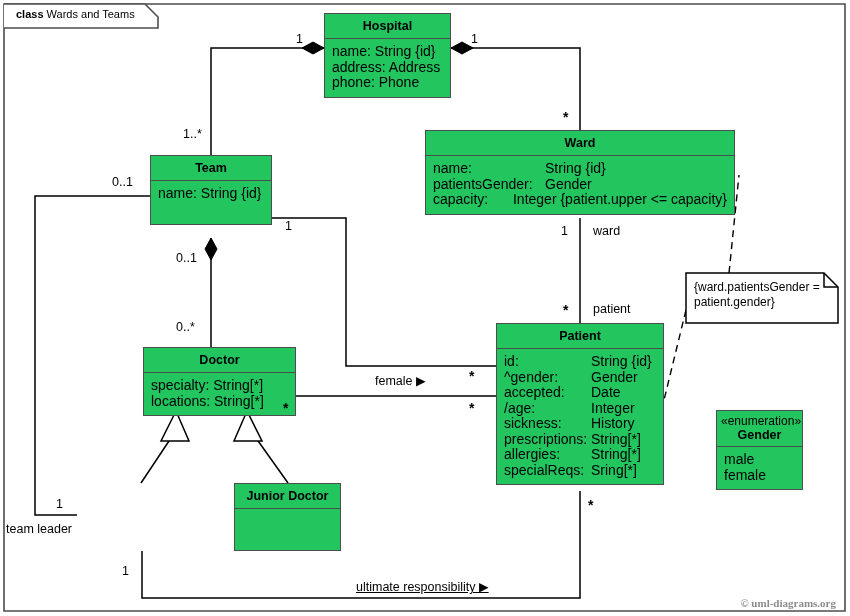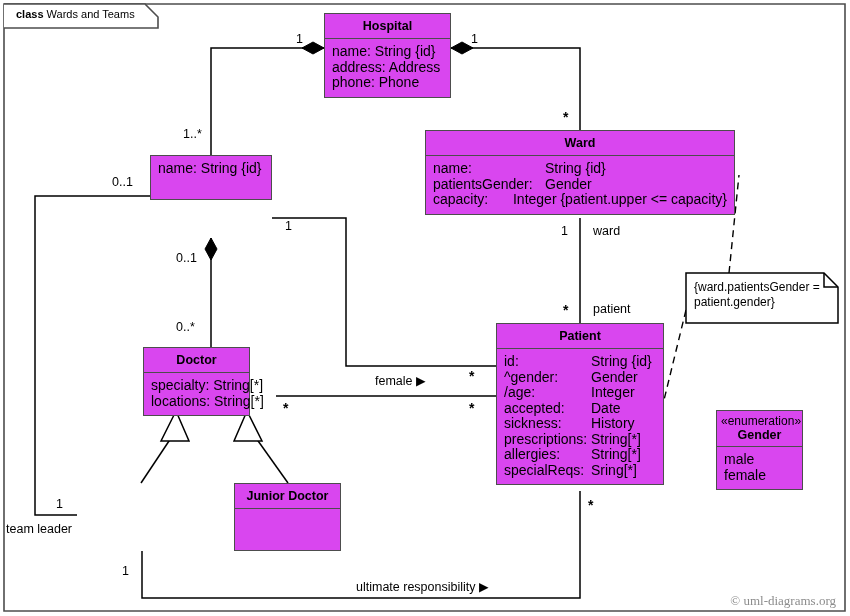--- a/index.html
+++ b/index.html
@@ -18,21 +18,21 @@
   #frame-svg {
     position: absolute;
     left: 0; top: 0;
     width: 850px;
     height: 616px;
   }
   
   .uml-class {
     position: absolute;
     box-sizing: border-box;
-    background: #d946ef;
+    background: #22c55e;
     border: 1.6px solid #4d4d4d;
     z-index: 5;
   }
   .uml-class .cls-name {
     text-align: center;
     font-weight: bold;
     font-size: 12.5px;
     color: #000000;
     padding: 5px 4px 5px 4px;
     border-bottom: 1.4px solid #4d4d4d;
@@ -62,21 +62,21 @@
   .attr-plain { white-space: pre; }
 
   
   #cls-hospital { left: 324px; top: 13px; width: 127px; }
   
   #cls-ward { left: 425px; top: 130px; width: 310px; }
   #cls-ward .attr-name { width: 112px; }
   
   #cls-team { left: 150px; top: 155px; width: 122px; }
   
-  #cls-doctor { left: 143px; top: 347px; width: 107px; }
+  #cls-doctor { left: 143px; top: 347px; width: 153px; }
   
   #cls-patient { left: 496px; top: 323px; width: 168px; }
   #cls-patient .attr-name { width: 87px; }
   
   #cls-consultant { left: 77px; top: 483px; width: 129px; height: 68px; }
   
   #cls-junior { left: 234px; top: 483px; width: 107px; height: 68px; }
   
   #cls-gender { left: 716px; top: 410px; width: 87px; }
   #cls-gender .cls-name { padding: 3px 4px 4px 4px; }
@@ -118,22 +118,22 @@
     white-space: nowrap;
     z-index: 6;
   }
   #frame-label b { font-weight: bold; }
 
   
   #copyright {
     position: absolute;
     right: 14px; bottom: 7px;
     font-family: "Liberation Serif", serif;
-    font-weight: normal;
-    font-size: 13px;
+    font-weight: bold;
+    font-size: 11px;
     color: #8c8c8c;
     white-space: nowrap;
     z-index: 6;
   }
 </style>
 </head>
 <body>
 
 <div id="diagram-root">
 
@@ -228,20 +228,21 @@
         <span class="attr-type">Gender</span>
       </div>
       <div class="attr-row">
         <span class="attr-name">capacity:</span>
         <span class="attr-type">Integer {patient.upper &lt;= capacity}</span>
       </div>
     </div>
   </div>
 
   <div class="uml-class" id="cls-team">
+    <div class="cls-name">Team</div>
     <div class="cls-body" style="padding-bottom:22px;">
       <div class="attr-plain">name: String {id}</div>
     </div>
   </div>
 
   <div class="uml-class" id="cls-doctor">
     <div class="cls-name">Doctor</div>
     <div class="cls-body">
       <div class="attr-plain">specialty: String[*]</div>
       <div class="attr-plain">locations: String[*]</div>
@@ -253,26 +254,26 @@
     <div class="cls-body">
       <div class="attr-row">
         <span class="attr-name">id:</span>
         <span class="attr-type">String {id}</span>
       </div>
       <div class="attr-row">
         <span class="attr-name">^gender:</span>
         <span class="attr-type">Gender</span>
       </div>
       <div class="attr-row">
+        <span class="attr-name">accepted:</span>
+        <span class="attr-type">Date</span>
+      </div>
+      <div class="attr-row">
         <span class="attr-name">/age:</span>
         <span class="attr-type">Integer</span>
-      </div>
-      <div class="attr-row">
-        <span class="attr-name">accepted:</span>
-        <span class="attr-type">Date</span>
       </div>
       <div class="attr-row">
         <span class="attr-name">sickness:</span>
         <span class="attr-type">History</span>
       </div>
       <div class="attr-row">
         <span class="attr-name">prescriptions:</span>
         <span class="attr-type">String[*]</span>
       </div>
       <div class="attr-row">
@@ -325,18 +326,18 @@
   <div class="lbl" style="left:375px; top:375px;">female ▶</div>
   <div class="lbl star" style="left:469px; top:371px;">*</div>
 
   <div class="lbl star" style="left:283px; top:403px;">*</div>
   <div class="lbl star" style="left:469px; top:403px;">*</div>
 
   <div class="lbl" style="left:6px;  top:523px;">team leader</div>
   <div class="lbl mult" style="left:56px; top:498px;">1</div>
 
   <div class="lbl mult" style="left:122px; top:565px;">1</div>
-  <div class="lbl" style="left:356px; top:581px;">ultimate responsibility ▶</div>
+  <div class="lbl" style="left:356px; top:581px;text-decoration:underline;">ultimate responsibility ▶</div>
   <div class="lbl star" style="left:588px; top:500px;">*</div>
 
   <div id="copyright">© uml-diagrams.org</div>
 
 </div>
 
 </body></html>

